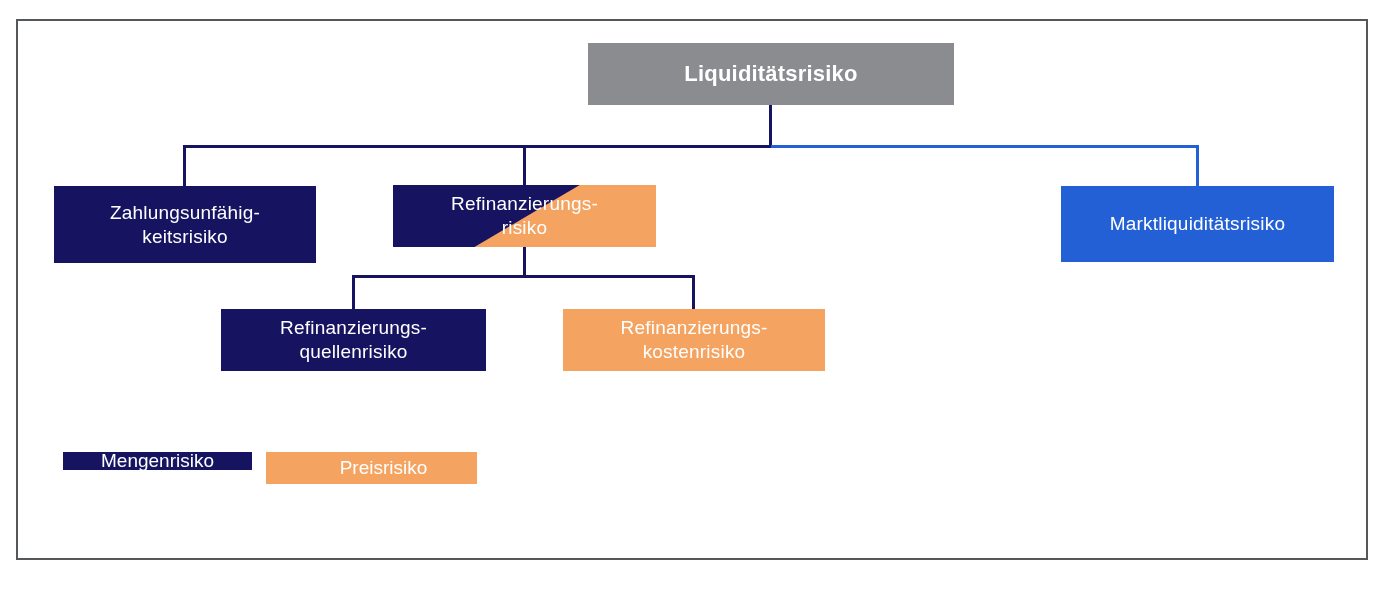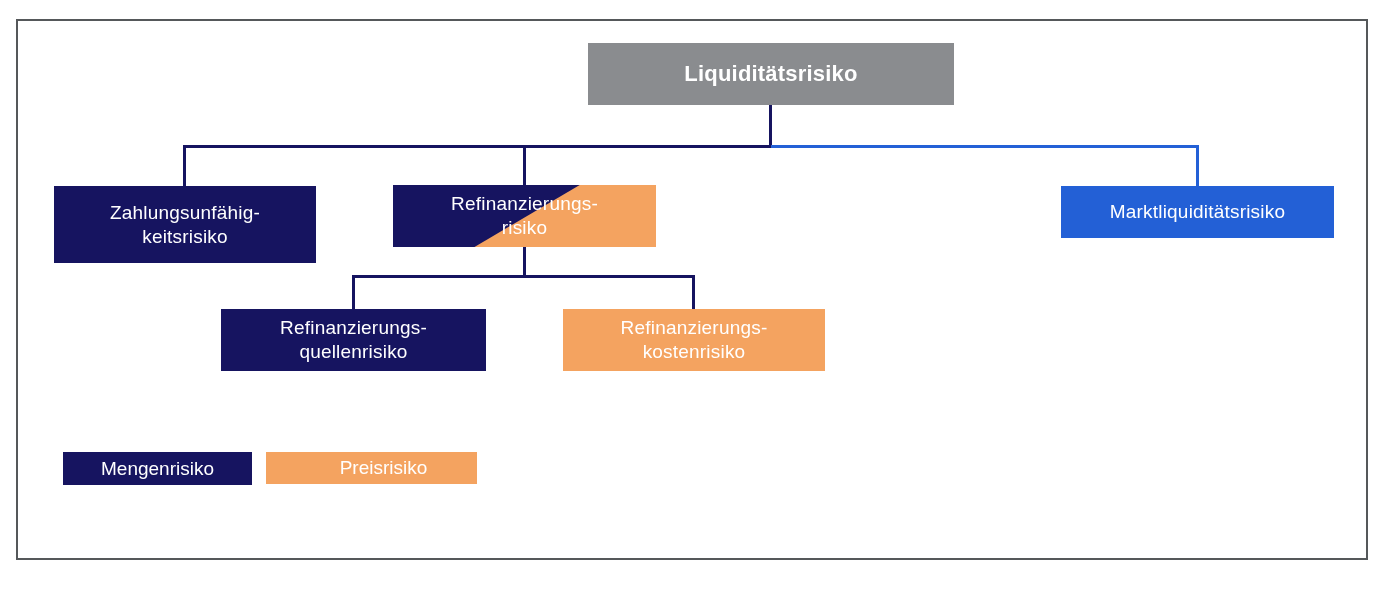--- a/index.html
+++ b/index.html
@@ -41,41 +41,41 @@
   .blue   { background: var(--blue, #2360d6); }
   .orange { background: var(--orange, #f4a360); }
   .gray   { background: var(--gray, #8a8c8f); }
 
   .node-root {
     left: 588px; top: 43px; width: 366px; height: 62px;
     font-weight: bold; font-size: 22px;
   }
   .node-zahlung { left: 54px;  top: 186px; width: 262px; height: 77px; }
   .node-refi    { left: 393px; top: 185px; width: 263px; height: 62px; overflow: hidden; }
-  .node-markt   { left: 1061px; top: 186px; width: 273px; height: 52px; }
+  .node-markt   { left: 1061px; top: 186px; width: 273px; height: 76px; }
   .node-quellen { left: 221px; top: 309px; width: 265px; height: 62px; }
   .node-kosten  { left: 563px; top: 309px; width: 262px; height: 62px; }
 
   .diagonal-overlay {
     position: absolute;
     inset: 0;
     background: var(--orange, #f4a360);
     clip-path: polygon(71% 0, 100% 0, 100% 100%, 31% 100%);
     z-index: 1;
   }
 
   .legend-box {
     position: absolute;
     display: flex;
     align-items: center;
     justify-content: center;
     color: var(--text, #ffffff);
     font-size: 19px;
   }
-  .legend-mengen { left: 63px;  top: 452px; width: 189px; height: 33px; }
+  .legend-mengen { left: 63px;  top: 452px; width: 189px; height: 18px; }
   .legend-preis  { left: 266px; top: 452px; width: 187px; height: 32px; padding-left: 24px; }
 
   .line { position: absolute; }
   .line.navy-l { background: var(--navy, #161460); }
   .line.blue-l { background: var(--blue, #2360d6); }
 
   .l-root-v   { left: 769px;  top: 105px; width: 3px;   height: 43px; }
   .l-h-navy   { left: 183px;  top: 145px; width: 588px; height: 3px; }
   .l-h-blue   { left: 771px;  top: 145px; width: 428px; height: 3px; }
   .l-left-v   { left: 183px;  top: 145px; width: 3px;   height: 41px; }

